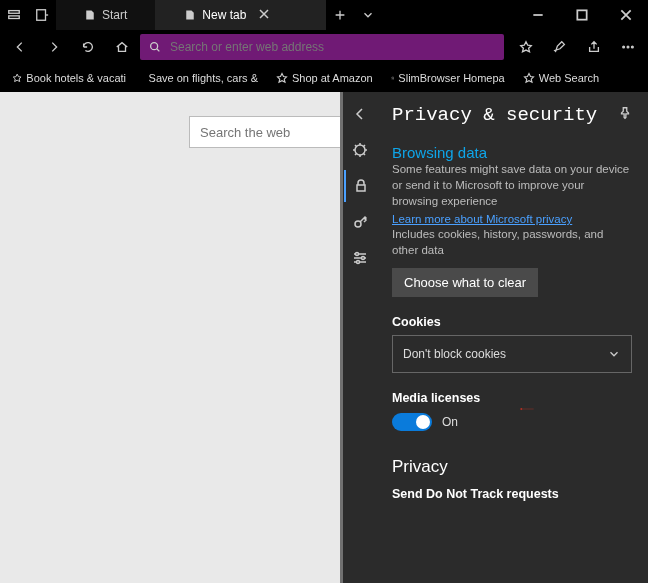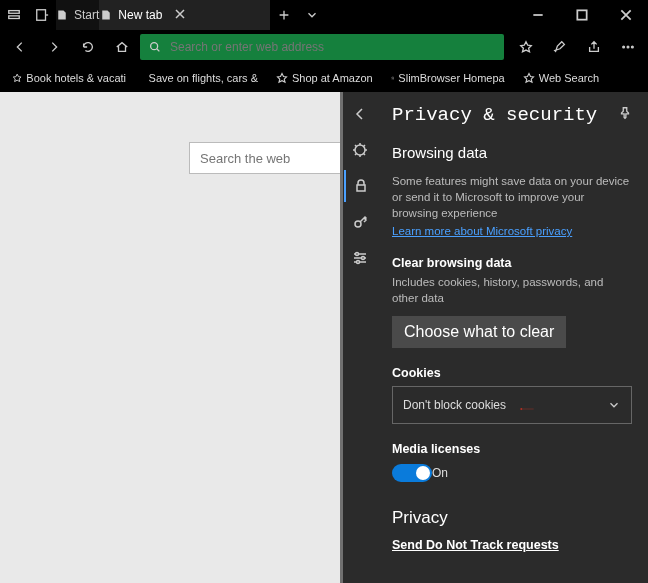--- a/index.html
+++ b/index.html
@@ -1,49 +1,49 @@
 <!DOCTYPE html>
 <html><head>
 <meta charset="utf-8">
 <style>
   * { box-sizing: border-box; margin: 0; padding: 0; }
   body { width: 648px; height: 583px; font-family: "Segoe UI", Arial, sans-serif; font-size: 12px; background: #fff; overflow: hidden; color: #fff; }
   .titlebar { display: flex; align-items: stretch; height: 30px; background: #000; }
   .tb-icon { width: 28px; display:flex; align-items:center; justify-content:center; color:#ccc; }
-  .tab { display:flex; align-items:center; padding: 0 0; gap:6px; color:#ccc; font-size:12px; background:#111; border-right:1px solid #222;}
+  .tab { display:flex; align-items:center; padding: 0 28px; gap:6px; color:#ccc; font-size:12px; background:#111; border-right:1px solid #222;}
   .tab.active { background:#222; color:#fff; }
   .tab .close { margin-left:6px; }
   .win-ctrls { margin-left:auto; display:flex; }
   .win-btn { width:44px; display:flex; align-items:center; justify-content:center; color:#ccc;}
   .navbar { display:flex; align-items:center; height:34px; background:#000; padding:0 4px; gap:2px;}
   .nav-btn { width:32px; height:30px; display:flex; align-items:center; justify-content:center; color:#ccc; }
-  .addr { flex:1; display:flex; align-items:center; height:26px; background:#15803d; border-radius:2px; padding:0 8px; gap:8px; color:#999;justify-content:flex-end;}
+  .addr { flex:1; display:flex; align-items:center; height:26px; background:#701a75; border-radius:2px; padding:0 8px; gap:8px; color:#999;justify-content:flex-end;}
   .addr input { flex:1; background:transparent; border:none; outline:none; color:#ccc; font-size:12px;}
   .right-tools { display:flex; gap:2px; margin-left:4px;}
   .fav-bar { display:flex; align-items:center; height:28px; background:#000; gap:2px; padding:0 4px; border-bottom:1px solid #000;}
   .fav { display:flex; align-items:center; gap:4px; color:#ddd; padding:0 8px; font-size:11px; white-space:nowrap; overflow:hidden; max-width:130px;}
   .content { position:relative; height: calc(583px - 30px - 34px - 28px); background:#e9e9e9; display:flex;}
-  .page { flex:1; display:flex; justify-content:center; padding-top:50px;}
+  .page { flex:1; display:flex; justify-content:center; padding-top:24px;}
   .search-box { width:270px; height:32px; border:1px solid #bbb; background:#fff; display:flex; align-items:center; padding:0 10px;}
   .search-box input { flex:1; border:none; outline:none; font-size:13px; color:#555;}
   .panel-wrap { position:absolute; right:0; top:0; bottom:0; display:flex; }
   .rail { width:36px; background:#2b2b2b; display:flex; flex-direction:column; align-items:center; padding-top:6px; gap:4px; border-left:3px solid #707070;}
   .rail-btn { width:32px; height:32px; display:flex; align-items:center; justify-content:center; color:#ccc;}
   .rail-btn.active { border-left:2px solid #4aa0ff; color:#fff;}
   .panel { width:272px; background:#2b2b2b; color:#ddd; padding:12px 16px 0 16px; overflow:hidden; position:relative;}
   .panel-header { display:flex; align-items:center; justify-content:space-between; margin-bottom:18px;font-family:Liberation Mono, monospace;}
   .panel-title { font-size:19px; font-weight:400; color:#fff;}
-  .sect-title { font-size:15px; color:#ffffff; margin-top:6px; margin-bottom:12px;}
+  .sect-title { font-size:15px; color:#0ea5e9; margin-top:6px; margin-bottom:0;}
   .sect-desc { font-size:11.5px; color:#bcbcbc; line-height:1.4;}
   .link { color:#4aa0ff; text-decoration:underline; font-size:11.5px; display:inline-block; margin-top:4px;}
   .sub-title { font-size:12.5px; color:#fff; font-weight:600; margin-top:18px; margin-bottom:4px;}
-  .clear-btn { margin-top:10px; background:#4a4a4a; color:#fff; border:none; padding:7px 12px; font-size:16px; cursor:pointer;}
+  .clear-btn { margin-top:10px; background:#4a4a4a; color:#fff; border:none; padding:7px 12px; font-size:13px; cursor:pointer;}
   .arrow-annot { position:absolute; left:520px; top:310px; pointer-events:none;}
   .select-box { margin-top:6px; border:1px solid #666; height:38px; display:flex; align-items:center; justify-content:space-between; padding:0 10px; font-size:12px; color:#ddd;}
-  .toggle-row { display:flex; align-items:center; margin-top:8px;}
+  .toggle-row { display:flex; align-items:center; gap:10px; margin-top:8px;}
   .toggle { width:40px; height:18px; background:#0a7bdb; border-radius:10px; position:relative;}
   .toggle::after { content:""; position:absolute; right:2px; top:2px; width:14px; height:14px; background:#fff; border-radius:50%;}
   .privacy-h { font-size:17px; color:#fff; margin-top:26px; margin-bottom:10px;}
   svg { width:14px; height:14px; stroke:#ccc; stroke-width:1.5; fill:none; }
   .tab svg, .fav svg { width:12px; height:12px;}
   .rail svg { width:16px; height:16px;}
   .pin svg { width:14px; height:14px;}
 </style>
 </head>
 <body>
@@ -239,40 +239,39 @@
         <div class="panel-title">Privacy &amp; security</div>
         <span class="pin"><svg viewBox="0 0 16 16">
               <path d="M6 2h4v4l2 2v1H9v4l-1 1-1-1V9H4V8l2-2z"></path>
             </svg></span>
       </div>
 
       <div class="sect-title">Browsing data</div>
       <div class="sect-desc">Some features might save data on your device or send it to Microsoft to improve your browsing experience</div>
       <a class="link">Learn more about Microsoft privacy</a>
 
-      <div class="sub-title">Clear browsing data</div>
       <div class="sect-desc">Includes cookies, history, passwords, and other data</div>
       <button class="clear-btn">Choose what to clear</button>
 
       <div class="sub-title">Cookies</div>
       <div class="select-box">
         <span>Don't block cookies</span>
         <svg viewBox="0 0 16 16">
             <path d="M4 6l4 4 4-4"></path>
           </svg>
       </div>
 
       <div class="sub-title">Media licenses</div>
       <div class="toggle-row">
         <div class="toggle"></div>
         <span>On</span>
       </div>
 
       <div class="privacy-h">Privacy</div>
-      <div class="sub-title" style="margin-top:4px;text-decoration:underline;">Send Do Not Track requests</div>
+      <div class="sub-title" style="margin-top:4px;">Send Do Not Track requests</div>
     </div>
   </div>
 
   <svg class="arrow-annot" width="90" height="20" viewBox="0 0 90 20" style="stroke:#e53425; fill:#e53425;">
     <line x1="88" y1="10" x2="8" y2="10" stroke-width="2"></line>
     <polygon points="0,10 12,5 12,15"></polygon>
   </svg>
 </div>
 
 </body></html>

